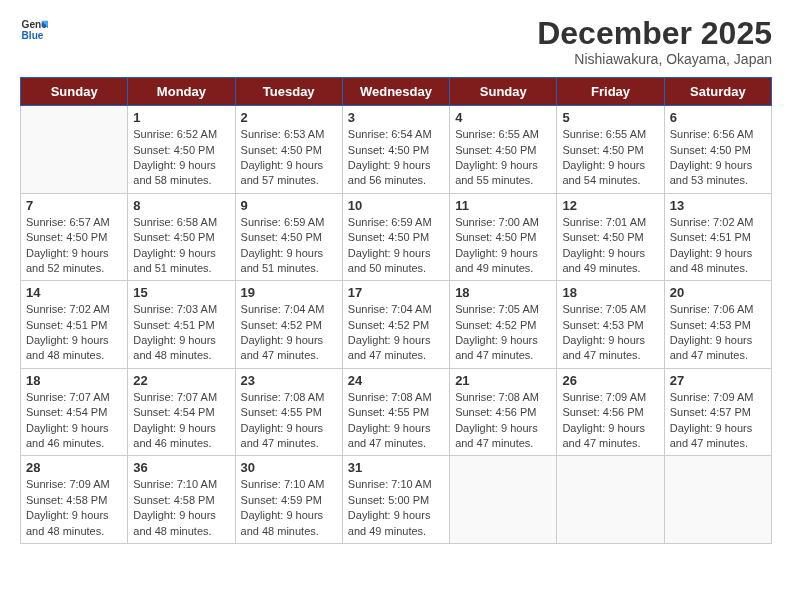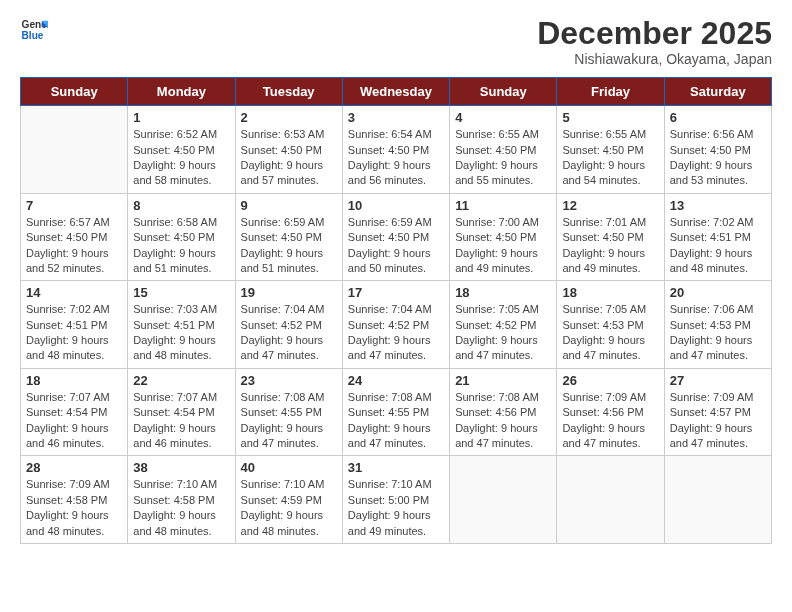--- a/index.html
+++ b/index.html
@@ -235,25 +235,25 @@
             <span class="day-number">27</span>
             <div class="day-info">Sunrise: 7:09 AM<br>Sunset: 4:57 PM<br>Daylight: 9 hours<br>and 47 minutes.</div>
           </td>
         </tr>
         <tr class="week-row">
           <td>
             <span class="day-number">28</span>
             <div class="day-info">Sunrise: 7:09 AM<br>Sunset: 4:58 PM<br>Daylight: 9 hours<br>and 48 minutes.</div>
           </td>
           <td>
-            <span class="day-number">38</span>
+            <span class="day-number">36</span>
             <div class="day-info">Sunrise: 7:10 AM<br>Sunset: 4:58 PM<br>Daylight: 9 hours<br>and 48 minutes.</div>
           </td>
           <td>
-            <span class="day-number">40</span>
+            <span class="day-number">30</span>
             <div class="day-info">Sunrise: 7:10 AM<br>Sunset: 4:59 PM<br>Daylight: 9 hours<br>and 48 minutes.</div>
           </td>
           <td>
             <span class="day-number">31</span>
             <div class="day-info">Sunrise: 7:10 AM<br>Sunset: 5:00 PM<br>Daylight: 9 hours<br>and 49 minutes.</div>
           </td>
           <td class="empty"></td>
           <td class="empty"></td>
           <td class="empty"></td>
         </tr>

